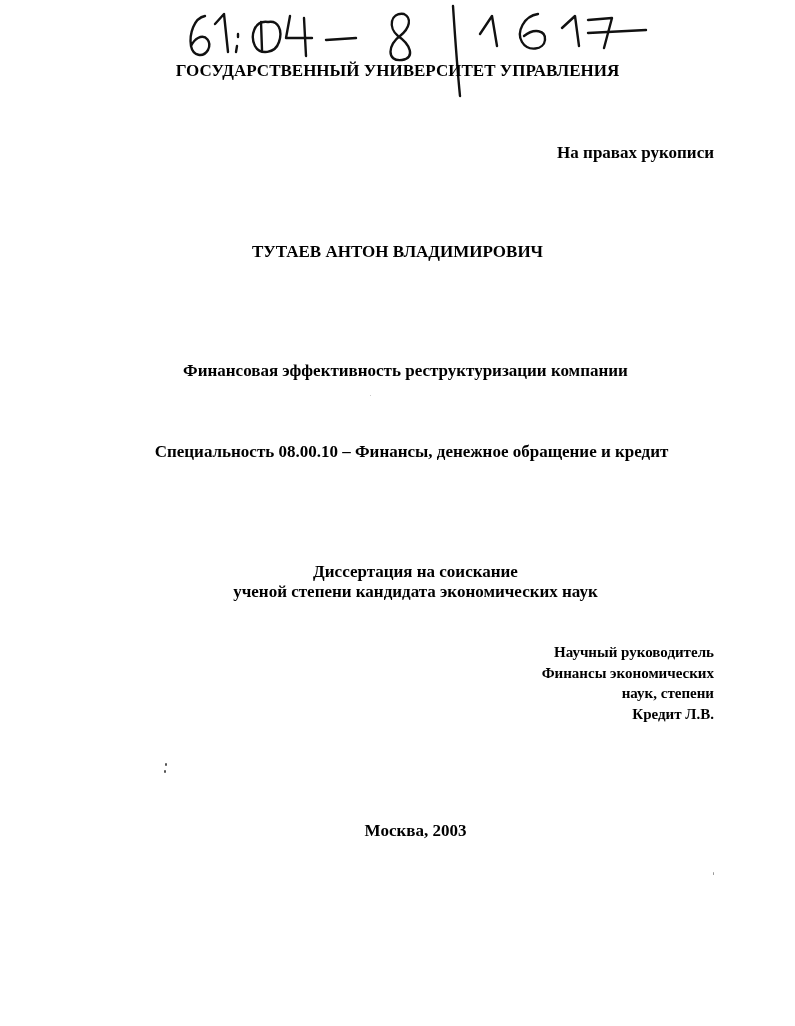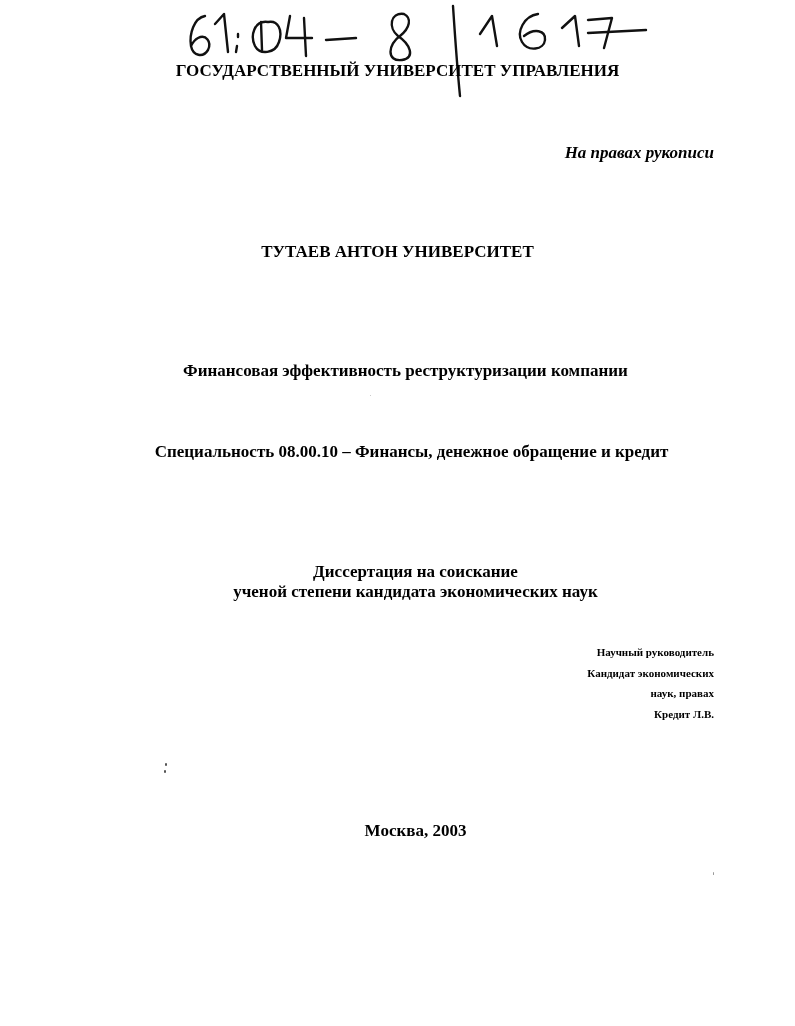--- a/index.html
+++ b/index.html
@@ -27,24 +27,24 @@
       font-weight: bold;
       font-size: 17px;
       line-height: 20px;
     }
     .center { left: 0; width: 795px; text-align: center; }
     .right-block {
       position: absolute;
       right: 81px;
       text-align: right;
       font-weight: bold;
-      font-size: 11px;
+      font-size: 15px;
       line-height: 20.5px;
     }
-    .italic { font-style: italic; }
+    .italic { }
     .handwriting {
       position: absolute;
       left: 0; top: 0;
       width: 795px; height: 110px;
       pointer-events: none;
     }
     .speck {
       position: absolute;
       background: #555;
       border-radius: 1px;
@@ -84,33 +84,33 @@
 
     <path d="M588 20 L612 18 L604 48"></path>
     <path d="M588 33 L646 30"></path>
   </svg>
 
   <div class="line center" style="top:61px; font-size:17px;">ГОСУДАРСТВЕННЫЙ УНИВЕРСИТЕТ УПРАВЛЕНИЯ</div>
 
 
   <div class="line italic" style="top:143px; right:81px;">На правах рукописи</div>
 
-  <div class="line center" style="top:242px; font-size:17px;">ТУТАЕВ АНТОН УНИВЕРСИТЕТ</div>
+  <div class="line center" style="top:242px; font-size:17px;">ТУТАЕВ АНТОН ВЛАДИМИРОВИЧ</div>
 
   <div class="line center" style="top:361px; font-size:17px; left:8px;">Финансовая эффективность реструктуризации компании</div>
 
   <div class="line center" style="top:442px; font-size:17px; left:14px;">Специальность 08.00.10 – Финансы, денежное обращение и кредит</div>
 
   <div class="line center" style="top:562px; font-size:17px; left:18px;">Диссертация на соискание</div>
   <div class="line center" style="top:582px; font-size:17px; left:18px;">ученой степени кандидата экономических наук</div>
 
   <div class="right-block" style="top:642px;">
     <div>Научный руководитель</div>
-    <div>Кандидат экономических</div>
-    <div>наук, правах</div>
+    <div>Финансы экономических</div>
+    <div>наук, степени</div>
     <div>Кредит Л.В.</div>
   </div>
 
   <div class="line center" style="top:821px; font-size:17px; left:18px;">Москва, 2003</div>
 
   <span class="speck" style="left:165px; top:763px; width:2px; height:3px;"></span>
   <span class="speck" style="left:164px; top:770px; width:2px; height:3px;"></span>
   <span class="speck" style="left:713px; top:872px; width:1px; height:3px; background:#999;"></span>
   <span class="speck" style="left:370px; top:395px; width:1px; height:1px; background:#bbb;"></span>
 </div>

